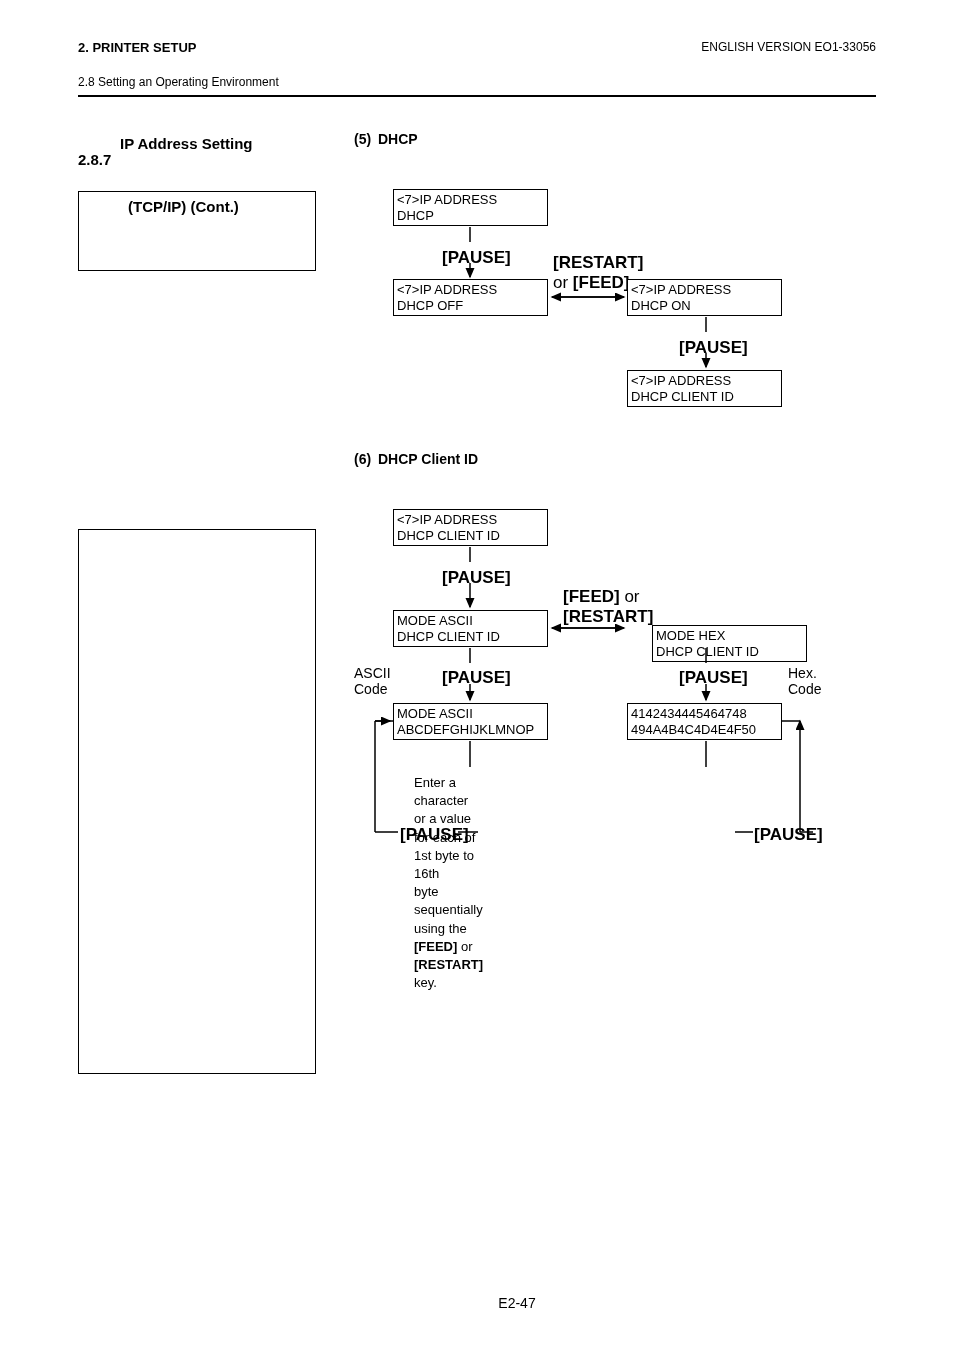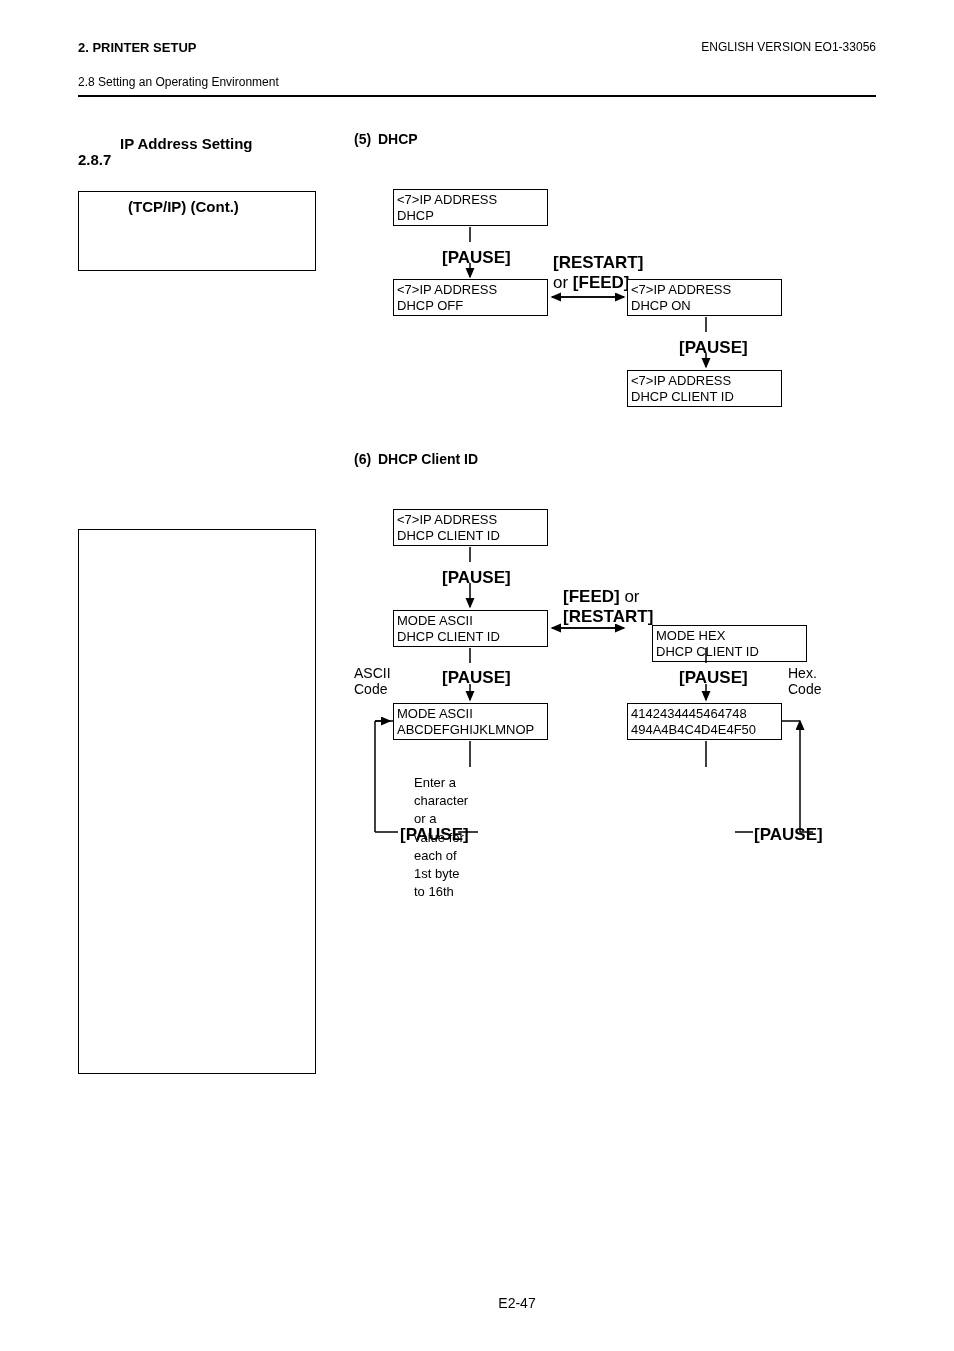--- a/index.html
+++ b/index.html
@@ -236,20 +236,23 @@
       <div>ABCDEFGHIJKLMNOP</div>
     </div>
 
     <div class="screen-box" style="left:549px; top:196px;">
       <div>4142434445464748</div>
       <div>494A4B4C4D4E4F50</div>
     </div>
 
     <div class="note-text" style="left:336px; top:267px;">
       <div>Enter a character or a value for each of 1st byte to 16th</div>
+      <div>
+        <span>byte sequentially using the </span><b>[FEED]</b><span> or </span><b>[RESTART]</b><span> key.</span>
+      </div>
     </div>
 
     <div class="label" style="left:322px; top:318px;">[PAUSE]</div>
 
     <div class="label" style="left:676px; top:318px;">[PAUSE]</div>
 
     <svg class="svg-overlay" width="800" height="360">
 
       <line x1="392" y1="40" x2="392" y2="55" stroke="#000" stroke-width="1.5"></line>
       <line x1="392" y1="76" x2="392" y2="100" stroke="#000" stroke-width="1.5" marker-end="url(#arrow)"></line>

